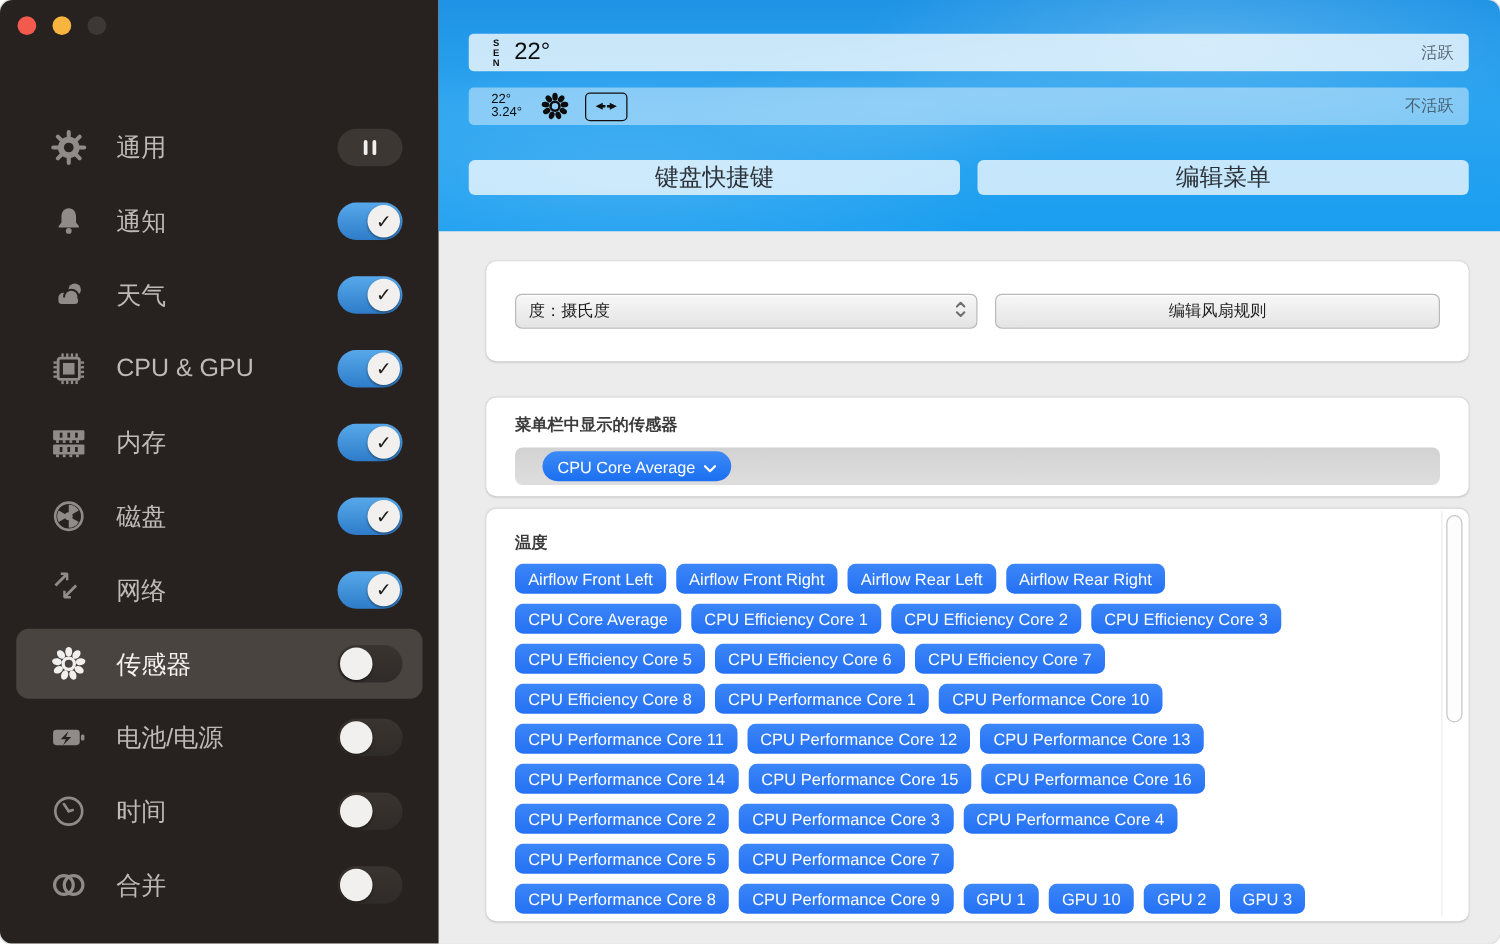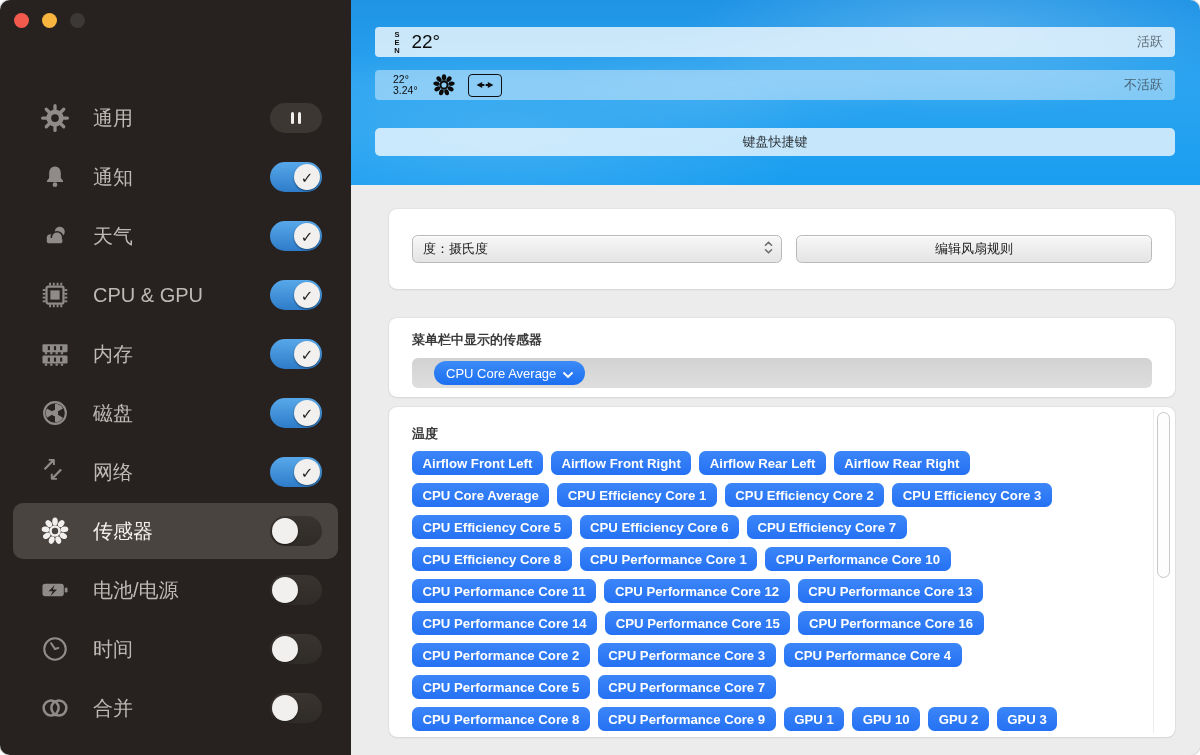--- a/index.html
+++ b/index.html
@@ -65,21 +65,21 @@
   .mb-status { margin-left:auto; margin-right:12px; font-size:13px; color:rgba(48,58,68,0.72); }
   .mini-temps { margin-left:18px; font-size:10.5px; line-height:11.5px; color:#0c0c0c; }
   .mb-fan { margin-left:14px; display:flex; align-items:center; }
   .arrowbox {
     margin-left:12px; width:34px; height:23px; border:1.7px solid #101010; border-radius:4px;
     display:flex; align-items:center; justify-content:center;
   }
   .hero-btns { margin-top:28px; display:flex; gap:14px; }
   .hero-btn {
     flex:1; height:28px; border:none; border-radius:5px; background:rgba(255,255,255,0.74);
-    font-size:13px; color:#2b3137; font-family:inherit;
+    font-size:19px; color:#2b3137; font-family:inherit;
   }
 
   .content { padding:24px 25px 0 38px; }
   .card { background:#fff; border-radius:8px; box-shadow:0 0 2px rgba(0,0,0,0.14), 0 1px 2px rgba(0,0,0,0.06); }
   .card1 { height:80px; display:flex; align-items:center; padding:0 23px; gap:14px; }
   .mac-field {
     height:28px; border:1px solid #b9b9b9; border-radius:5.5px;
     background:linear-gradient(180deg,#f7f7f7,#e4e4e4);
     box-shadow:inset 0 1px 0 rgba(255,255,255,0.8);
     display:flex; align-items:center; font-size:13px; color:#1d1d1d;
@@ -100,21 +100,21 @@
     background:linear-gradient(180deg,#3d8bf8,#1b6ff0);
     color:#fff; font-size:13px; font-weight:500; display:flex; align-items:center; gap:7px; border:none; font-family:inherit;
   }
 
   .card3 { margin-top:10px; height:330px; padding:18px 23px 0 23px; position:relative; overflow:hidden; }
   .pill-rows { margin-top:8px; }
   .pill-row { display:flex; gap:8px; margin-bottom:8px; }
   .sensor-pill {
     height:24px; border:none; border-radius:6.5px; padding:0 10.5px; white-space:nowrap;
     background:linear-gradient(180deg,#3c86f8,#2471f4);
-    color:#fff; font-size:13.2px; font-weight:700; font-family:inherit; display:flex; align-items:center;
+    color:#fff; font-size:13.2px; font-weight:400; font-family:inherit; display:flex; align-items:center;
   }
   .scroll-track { position:absolute; top:2px; right:1px; bottom:4px; width:21px; border-left:1px solid #ededed; }
   .scroll-thumb {
     position:absolute; top:3px; right:4px; width:13px; height:166px;
     background:#fdfdfd; border:1px solid #c7c7c7; border-radius:7px;
   }
 </style>
 </head>
 <body>
 
@@ -376,20 +376,21 @@
               <path d="M11.5 6.4 L4.4 10 L11.5 13.6 V11.2 H14.2 V8.8 H11.5 Z"></path>
               <path d="M18.5 6.4 L25.6 10 L18.5 13.6 V11.2 H15.8 V8.8 H18.5 Z"></path>
             </g>
           </svg>
         </span>
         <div class="mb-status">不活跃</div>
       </div>
 
       <div class="hero-btns">
         <button class="hero-btn">键盘快捷键</button>
+        <button class="hero-btn">编辑菜单</button>
       </div>
     </div>
 
     <div class="content">
 
       <div class="card card1">
         <div class="mac-field select">
           <span>度：摄氏度</span>
           <span class="stepper">
             <svg width="11" height="15" viewBox="0 0 11 15">

